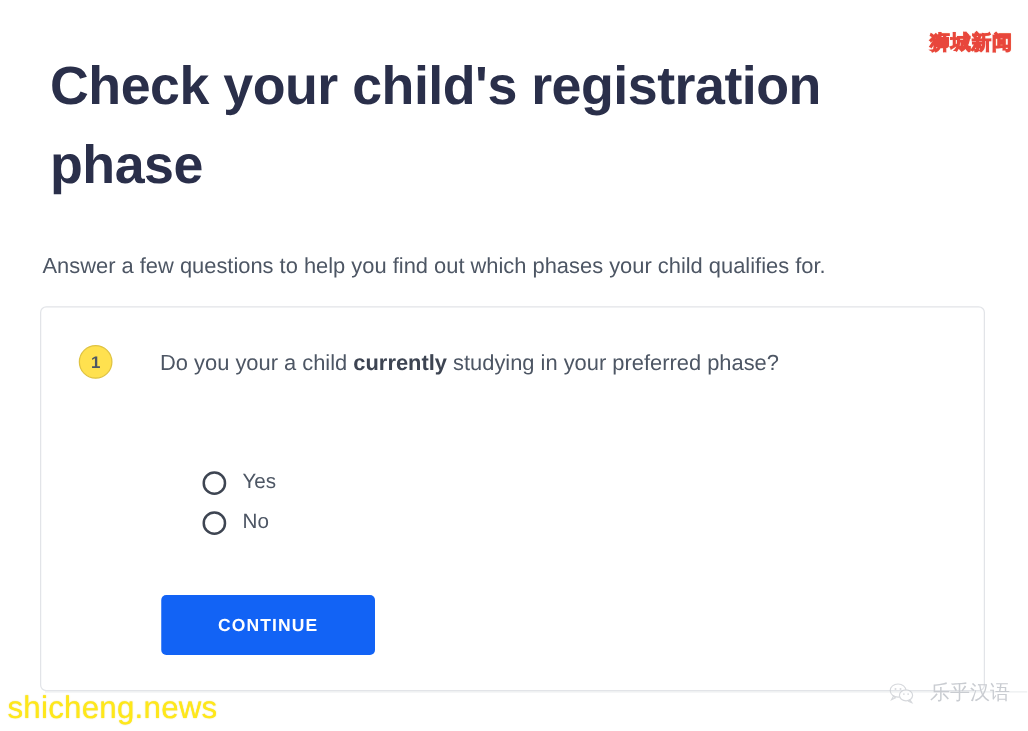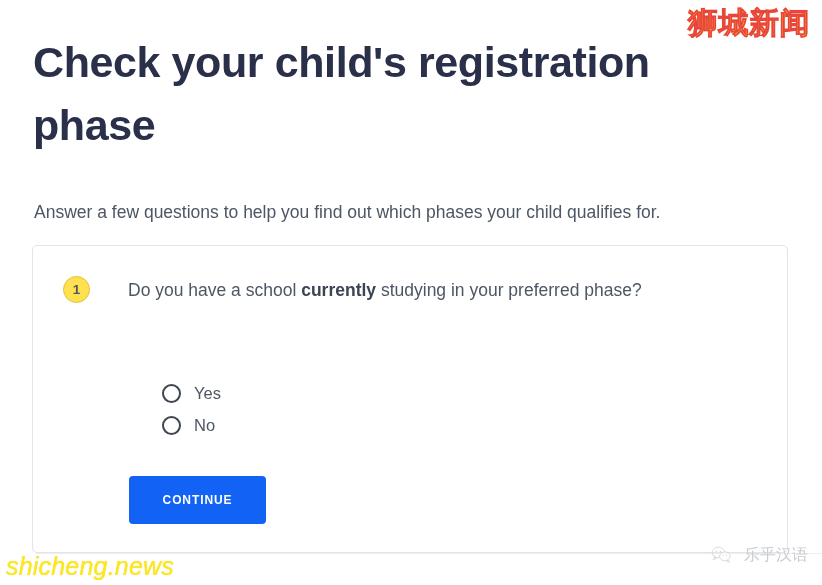--- a/index.html
+++ b/index.html
@@ -27,21 +27,21 @@
   .page-title {
     position: absolute;
     left: 32px;
     top: 30px;
     width: 720px;
     font-size: 43px;
     line-height: 1.47;
     font-weight: 700;
     letter-spacing: -0.4px;
     color: #2a2f4a;
-    margin: 1px;
+    margin: 8px;
   }
 
   
   .page-subtitle {
     position: absolute;
     left: 32px;
     top: 198px;
     width: 760px;
     font-size: 17.5px;
     line-height: 1.45;
@@ -98,21 +98,20 @@
   .question-text b { font-weight: 700; color: #3d4452; text-align: right; }
 
   
   .options {
     position: absolute;
     left: 129px;
     top: 131px;
   }
   .option {
     display: flex;
-    align-items: center;
     height: 32px;
     cursor: pointer;
   }
   .radio {
     width: 19px;
     height: 19px;
     border-radius: 50%;
     border: 2.1px solid #3e4552;
     box-sizing: border-box;
     background: #fff;
@@ -123,63 +122,62 @@
     font-size: 16.5px;
     color: #4d5664;
     line-height: 1;
   }
 
   
   .continue-button {
     position: absolute;
     left: 129px;
     top: 476px;
-    width: 137px;
+    width: 171px;
     height: 48px;
     background: #1263f5;
     border: none;
     border-radius: 4px;
     color: #ffffff;
     font-family: "Liberation Sans", sans-serif;
-    font-size: 12px;
+    font-size: 14px;
     font-weight: 700;
     letter-spacing: 0.9px;
     cursor: pointer;
     display: flex;
     align-items: center;
     justify-content: center;
     padding: 12px;
   }
 
   
   .wm-top-right {
     position: absolute;
     right: 12px;
-    top: 8px;
-    font-size: 30px;
+    top: 27px;
+    font-size: 16px;
     font-weight: 700;
     color: #ffe400;
     letter-spacing: 0.5px;
     line-height: 1;
     -webkit-text-stroke: 0.8px #e8463c;
     text-shadow: 0 0 1px rgba(230,70,60,0.65);
     white-space: nowrap;
   }
 
   .wm-bottom-left {
     position: absolute;
     left: 6px;
     bottom: 6px;
     font-size: 25px;
     color: #ffe818;
     letter-spacing: 0.2px;
     line-height: 1;
     text-shadow: 0 0 1px rgba(225,205,60,0.9);
     white-space: nowrap;
-    font-style: italic;
   }
 
   .wm-divider {
     position: absolute;
     left: 36px;
     right: 0;
     top: 553px;
     height: 1px;
     background: #eceef0;
   }
@@ -210,21 +208,21 @@
 
   <h1 class="page-title">Check your child's registration phase</h1>
 
   <p class="page-subtitle">Answer a few questions to help you find out which phases your child qualifies for.</p>
 
   <div class="question-card">
 
     <div class="question-row">
       <div class="step-badge">1</div>
       <div class="question-text">
-        <span>Do you have a school </span><b>currently</b><span> studying in your preferred phase?</span>
+        <span>Do you your a child </span><b>currently</b><span> studying in your preferred phase?</span>
       </div>
     </div>
 
     <div class="options">
       <div class="option">
         <span class="radio"></span>
         <span class="option-label">Yes</span>
       </div>
       <div class="option">
         <span class="radio"></span>

